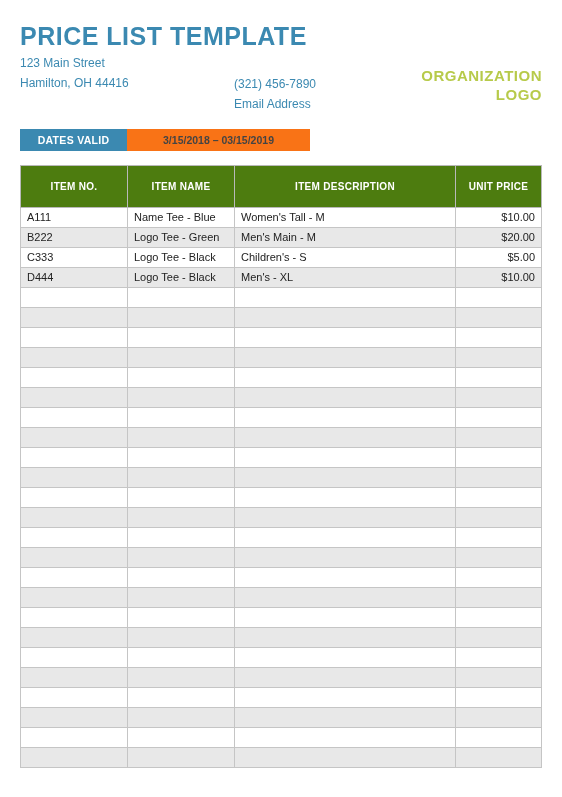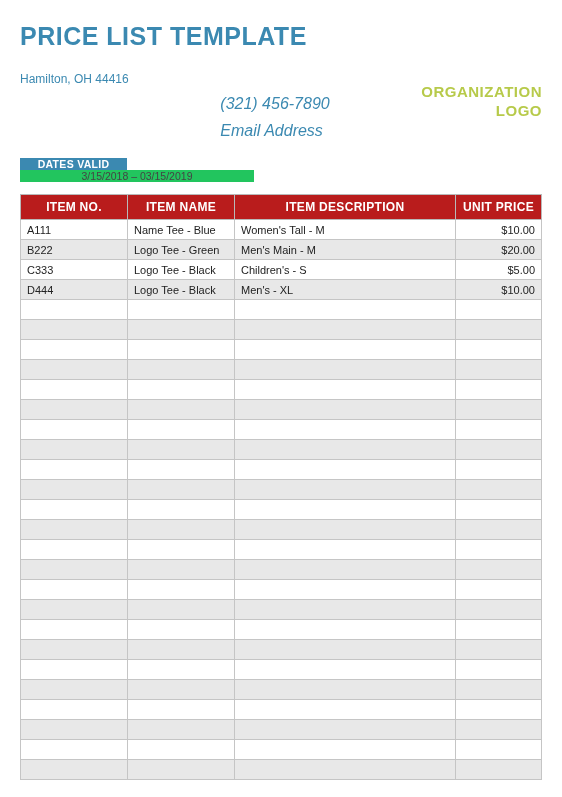--- a/index.html
+++ b/index.html
@@ -9,77 +9,76 @@
     width: 562px;
     height: 797px;
     padding: 22px 20px;
     color: #333;
   }
   .title {
     color: #3b89b1;
     font-size: 25px;
     font-weight: 700;
     letter-spacing: .5px;
-    margin-bottom: 18px;
+    margin-bottom: 2px;
   }
   .header-block {
     display: flex;
     justify-content: space-between;
     margin-bottom: 14px;
   }
   .company-col { font-size: 12px; color: #3b89b1; line-height: 1.7; }
   .company-name { font-weight: 600; font-size: 12.5px; }
-  .contact-col { font-size: 16px; color: #3b89b1; line-height: 1.7; padding-top: 21px; font-style: italic; }
+  .contact-col { font-size: 12px; color: #3b89b1; line-height: 1.7; padding-top: 21px; }
   .logo-col {
     font-size: 15px;
     font-weight: 700;
     color: #b7ca4a;
     text-align: right;
     line-height: 1.25;
     padding-top: 14px;
     letter-spacing: .5px;
   }
   .dates-row {
     display: flex;
     height: 22px;
     margin-bottom: 14px;
     font-size: 10.5px;
-    flex-direction: column;
   }
   .dates-label {
     width: 107px;
     background: #3b89b1;
     color: #fff;
     font-weight: 700;
     display: flex;
     align-items: center;
     justify-content: center;
     letter-spacing: .3px;
   }
   .dates-value {
-    width: 234px;
-    background: #22c55e;
+    width: 183px;
+    background: #f97316;
     color: #444;
     display: flex;
     align-items: center;
     justify-content: center;
-    font-weight: 400;
+    font-weight: 700;
   }
   table.price {
     width: 100%;
     border-collapse: collapse;
     font-size: 11px;
   }
   table.price th {
-    background: #b91c1c;
+    background: #4d7c0f;
     color: #fff;
     font-weight: 700;
-    font-size: 12px;
+    font-size: 10px;
     letter-spacing: .3px;
-    padding: 5px 6px;
+    padding: 15px 6px;
     border: 1px solid #b9b9b9;
     text-align: center;
   }
   table.price td {
     border: 1px solid #c5c5c5;
     padding: 3px 6px;
     height: 20px;
     color: #222;
   }
   table.price tr:nth-child(even) td { background: #e8e8e8; }
@@ -90,20 +89,21 @@
   .col-price{ width: 86px; text-align: right; }
   td.price-cell { text-align: right; }
 </style>
 </head>
 <body>
 
 <div class="title">PRICE LIST TEMPLATE</div>
 
 <div class="header-block">
   <div class="company-col">
+    <div>123 Main Street</div>
     <div>Hamilton, OH 44416</div>
   </div>
   <div class="contact-col">
     <div>(321) 456-7890</div>
     <div>Email Address</div>
   </div>
   <div class="logo-col">
     <div>ORGANIZATION</div>
     <div>LOGO</div>
   </div>

